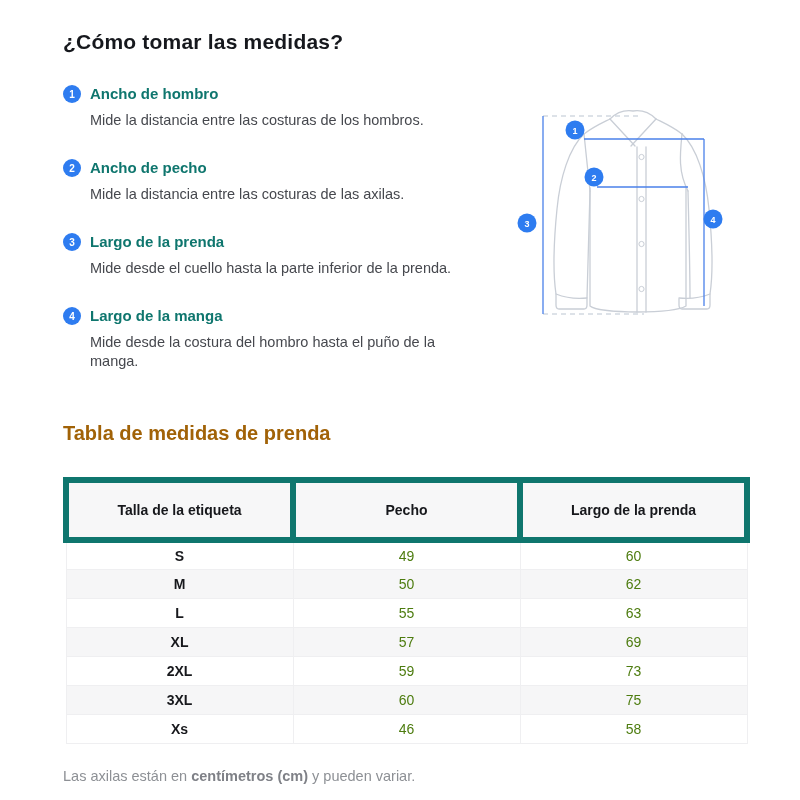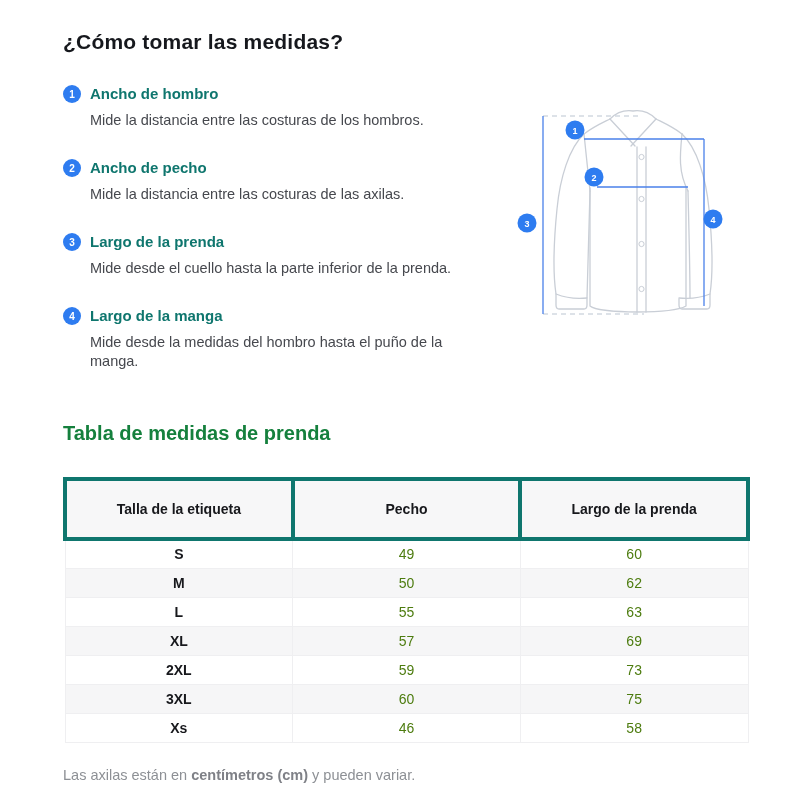--- a/index.html
+++ b/index.html
@@ -17,26 +17,26 @@
   .badge {
     width:18px; height:18px; border-radius:50%; background:#2e7cf0; color:#fff;
     font-size:10px; font-weight:bold; display:flex; align-items:center; justify-content:center;
     flex:none; margin-top:0;
   }
   .guide-text { margin-left:9px; width:368px; }
   .guide-label { font-size:15px; font-weight:bold; color:#0f766e; line-height:18px; }
   .guide-desc  { font-size:14.5px; color:#46484e; line-height:19px; margin-top:8px; }
   .diagram { margin-left:auto; width:250px; height:250px; margin-top:3px; flex:none; }
 
-  h2.table-title { font-size:20px; font-weight:bold; color:#15803d; margin-top:22px; }
+  h2.table-title { font-size:20px; font-weight:bold; color:#a16207; margin-top:22px; }
 
   table.size-table { width:100%; border-collapse:collapse; table-layout:fixed; margin-top:32px; }
   .size-table th {
     height:60px; background:#f7f7f8; font-size:14px; font-weight:bold; color:#17181c;
-    text-align:center; border:4px solid #0f766e;
+    text-align:center; border:6px solid #0f766e;
   }
   .size-table td {
     height:29px; font-size:14px; color:#4d7c0f; text-align:center;
     border:1px solid #efeff1; background:#ffffff;
   }
   .size-table td.size-cell { font-weight:bold; color:#17181c; }
   .size-table tbody tr:nth-child(even) td { background:#f6f6f7; }
   .size-table { border-bottom:1px solid #e3e3e6; }
 
   p.footnote { margin-top:24px; font-size:14.5px; color:#8d9095; }
@@ -73,21 +73,21 @@
           <div class="guide-text">
             <div class="guide-label">Largo de la prenda</div>
             <div class="guide-desc">Mide desde el cuello hasta la parte inferior de la prenda.</div>
           </div>
         </div>
 
         <div class="guide-item">
           <span class="badge">4</span>
           <div class="guide-text">
             <div class="guide-label">Largo de la manga</div>
-            <div class="guide-desc">Mide desde la medidas del hombro hasta el puño de la manga.</div>
+            <div class="guide-desc">Mide desde la costura del hombro hasta el puño de la manga.</div>
           </div>
         </div>
 
     </div>
 
     <div class="diagram">
       <svg width="250" height="250" viewBox="0 0 250 250">
 
         <g stroke="#c9ced6" fill="none" stroke-width="1.3" stroke-linecap="round" stroke-linejoin="round">
 

